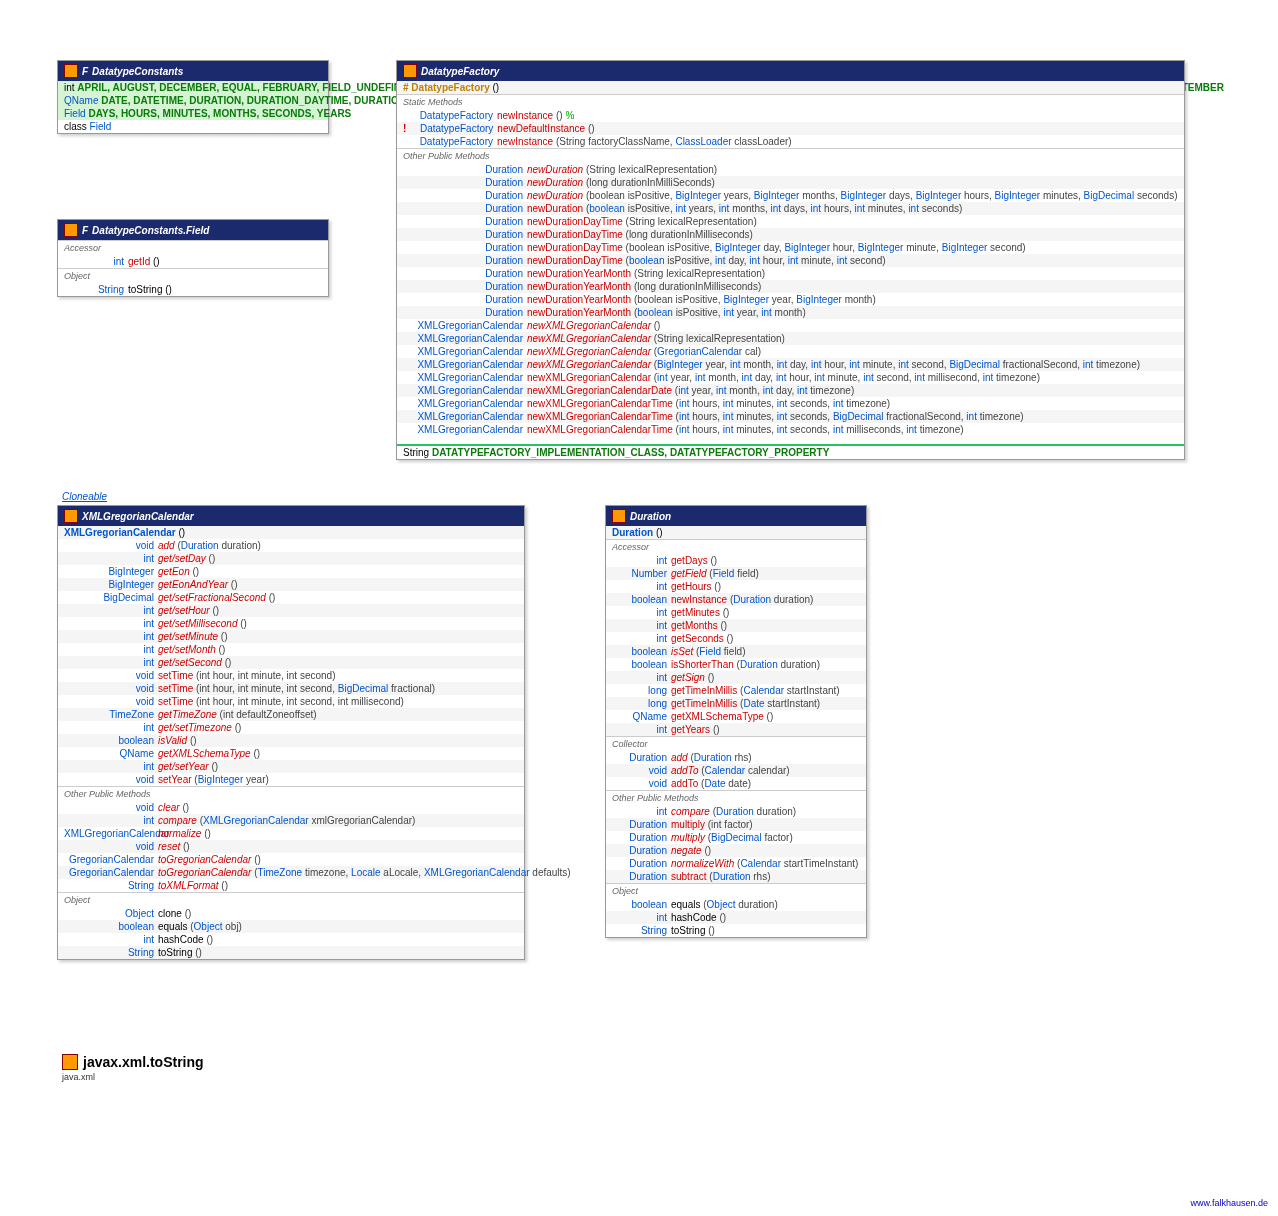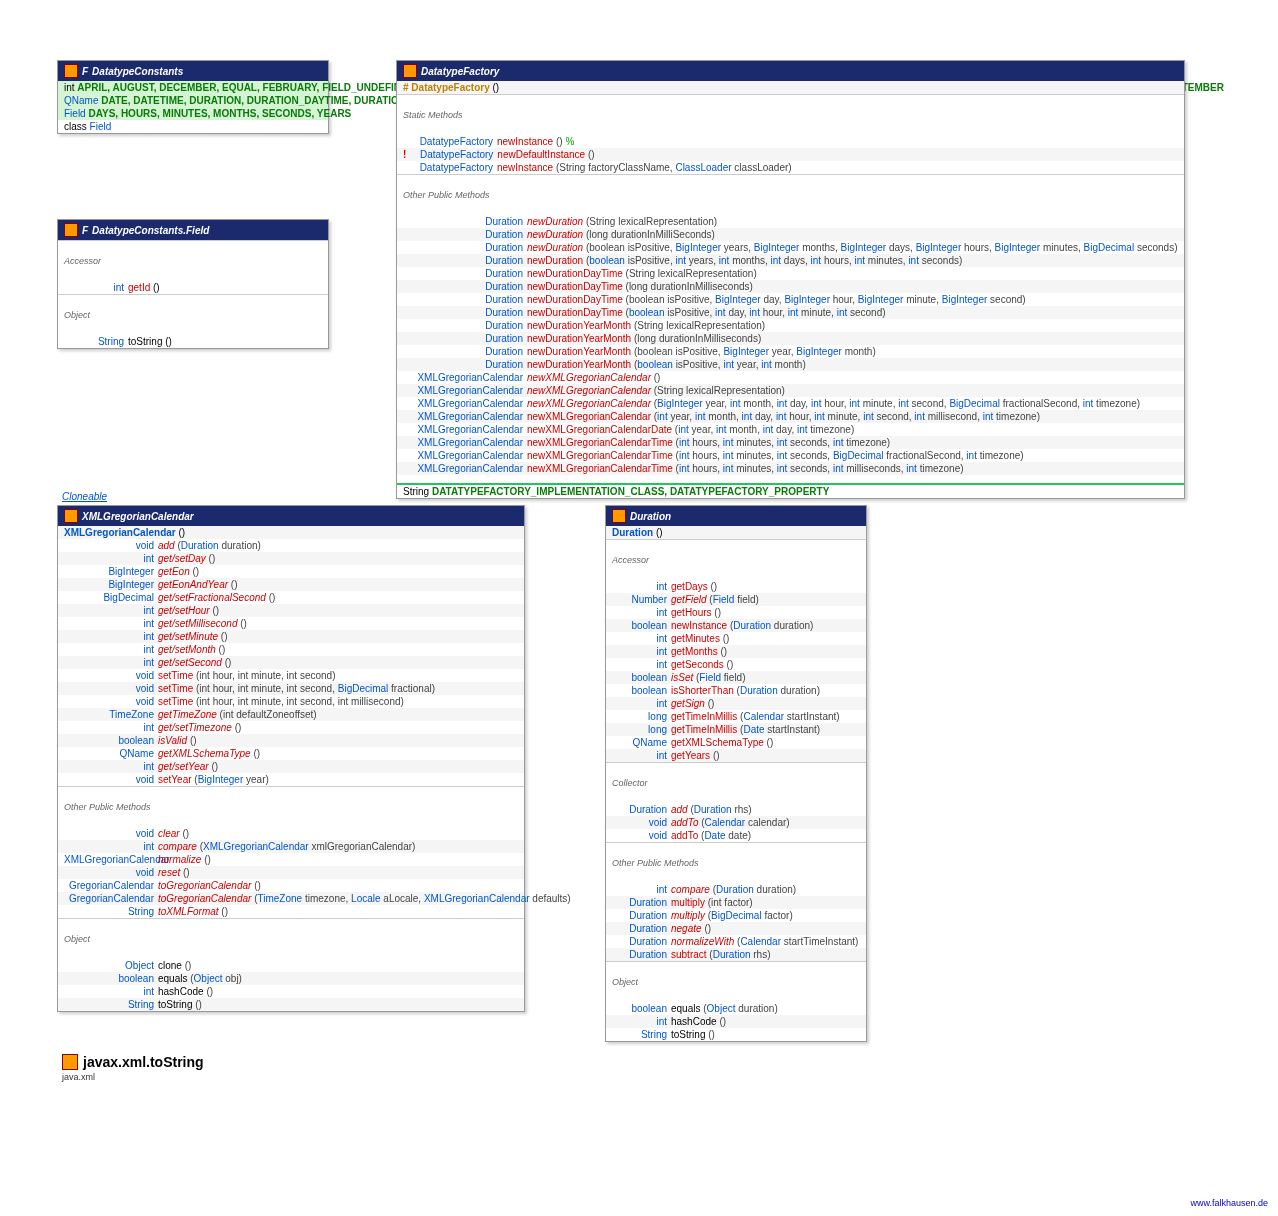--- a/index.html
+++ b/index.html
@@ -1,20 +1,20 @@
 <!DOCTYPE html>
 <html><head>
 <meta charset="utf-8">
 <style>
 body{margin:0;padding:0;font-family:Arial,sans-serif;font-size:10px;background:#fff}
 .canvas{position:relative;width:1278px;height:1216px}
 .box{position:absolute;border:1px solid #999;background:#fff;box-shadow:2px 2px 3px rgba(0,0,0,0.2)}
 .box-hdr{background:#1a2a6c;color:#fff;font-weight:bold;padding:3px 6px;font-style:italic;display:flex;align-items:center;gap:4px}
 .box-hdr .ic{display:inline-block;width:12px;height:12px;background:#f90;border:1px solid #800}
-.sect{padding:15px 6px;font-style:italic;color:#666;border-top:1px solid #ccc;font-size:9px}
+.sect{padding:2px 6px;font-style:italic;color:#666;border-top:1px solid #ccc;font-size:9px}
 .row{padding:1px 6px;font-size:10px;white-space:nowrap}
 .row:nth-child(even){background:#f5f5f5}
 .green{background:#d4f4d4!important}
 .typ{color:#0055cc;display:inline-block;text-align:right;width:90px;margin-right:4px}
 .typ3{color:#0055cc;display:inline-block;text-align:right;width:60px;margin-right:4px}
 .mth{color:#cc0000}
 .mth-i{color:#cc0000;font-style:italic}
 .const{color:#0a7a0a;font-weight:bold}
 .lk{color:#0055cc}
 .pm{color:#444}
@@ -76,20 +76,21 @@
         <div class="row"><span class="typ" style="width:120px">Duration</span><span class="mth">newDurationDayTime</span> <span class="pm">(String lexicalRepresentation)</span></div>
         <div class="row"><span class="typ" style="width:120px">Duration</span><span class="mth">newDurationDayTime</span> <span class="pm">(long durationInMilliseconds)</span></div>
         <div class="row"><span class="typ" style="width:120px">Duration</span><span class="mth">newDurationDayTime</span> <span class="pm">(boolean isPositive, <span class="lk">BigInteger</span> day, <span class="lk">BigInteger</span> hour, <span class="lk">BigInteger</span> minute, <span class="lk">BigInteger</span> second)</span></div>
         <div class="row"><span class="typ" style="width:120px">Duration</span><span class="mth">newDurationDayTime</span> <span class="pm">(<span class="lk">boolean</span> isPositive, <span class="lk">int</span> day, <span class="lk">int</span> hour, <span class="lk">int</span> minute, <span class="lk">int</span> second)</span></div>
         <div class="row"><span class="typ" style="width:120px">Duration</span><span class="mth">newDurationYearMonth</span> <span class="pm">(String lexicalRepresentation)</span></div>
         <div class="row"><span class="typ" style="width:120px">Duration</span><span class="mth">newDurationYearMonth</span> <span class="pm">(long durationInMilliseconds)</span></div>
         <div class="row"><span class="typ" style="width:120px">Duration</span><span class="mth">newDurationYearMonth</span> <span class="pm">(boolean isPositive, <span class="lk">BigInteger</span> year, <span class="lk">BigInteger</span> month)</span></div>
         <div class="row"><span class="typ" style="width:120px">Duration</span><span class="mth">newDurationYearMonth</span> <span class="pm">(<span class="lk">boolean</span> isPositive, <span class="lk">int</span> year, <span class="lk">int</span> month)</span></div>
         <div class="row"><span class="typ" style="width:120px">XMLGregorianCalendar</span><span class="mth-i">newXMLGregorianCalendar</span> <span class="pm">()</span></div>
         <div class="row"><span class="typ" style="width:120px">XMLGregorianCalendar</span><span class="mth-i">newXMLGregorianCalendar</span> <span class="pm">(String lexicalRepresentation)</span></div>
+        <div class="row"><span class="typ" style="width:120px">XMLGregorianCalendar</span><span class="mth-i">newXMLGregorianCalendar</span> <span class="pm">(<span class="lk">GregorianCalendar</span> cal)</span></div>
         <div class="row"><span class="typ" style="width:120px">XMLGregorianCalendar</span><span class="mth-i">newXMLGregorianCalendar</span> <span class="pm">(<span class="lk">BigInteger</span> year, <span class="lk">int</span> month, <span class="lk">int</span> day, <span class="lk">int</span> hour, <span class="lk">int</span> minute, <span class="lk">int</span> second, <span class="lk">BigDecimal</span> fractionalSecond, <span class="lk">int</span> timezone)</span></div>
         <div class="row"><span class="typ" style="width:120px">XMLGregorianCalendar</span><span class="mth">newXMLGregorianCalendar</span> <span class="pm">(<span class="lk">int</span> year, <span class="lk">int</span> month, <span class="lk">int</span> day, <span class="lk">int</span> hour, <span class="lk">int</span> minute, <span class="lk">int</span> second, <span class="lk">int</span> millisecond, <span class="lk">int</span> timezone)</span></div>
         <div class="row"><span class="typ" style="width:120px">XMLGregorianCalendar</span><span class="mth">newXMLGregorianCalendarDate</span> <span class="pm">(<span class="lk">int</span> year, <span class="lk">int</span> month, <span class="lk">int</span> day, <span class="lk">int</span> timezone)</span></div>
         <div class="row"><span class="typ" style="width:120px">XMLGregorianCalendar</span><span class="mth">newXMLGregorianCalendarTime</span> <span class="pm">(<span class="lk">int</span> hours, <span class="lk">int</span> minutes, <span class="lk">int</span> seconds, <span class="lk">int</span> timezone)</span></div>
         <div class="row"><span class="typ" style="width:120px">XMLGregorianCalendar</span><span class="mth">newXMLGregorianCalendarTime</span> <span class="pm">(<span class="lk">int</span> hours, <span class="lk">int</span> minutes, <span class="lk">int</span> seconds, <span class="lk">BigDecimal</span> fractionalSecond, <span class="lk">int</span> timezone)</span></div>
         <div class="row"><span class="typ" style="width:120px">XMLGregorianCalendar</span><span class="mth">newXMLGregorianCalendarTime</span> <span class="pm">(<span class="lk">int</span> hours, <span class="lk">int</span> minutes, <span class="lk">int</span> seconds, <span class="lk">int</span> milliseconds, <span class="lk">int</span> timezone)</span></div>
       </div>
 <div class="row" style="margin-top:8px;border-top:2px solid #22c55e">String <span class="const">DATATYPEFACTORY_IMPLEMENTATION_CLASS, DATATYPEFACTORY_PROPERTY</span></div>
 </div>
 

